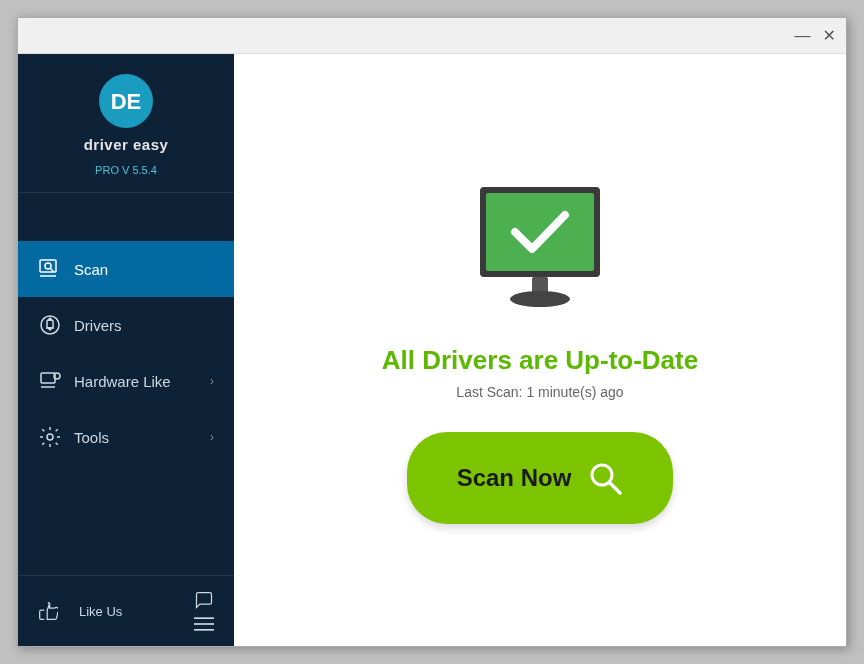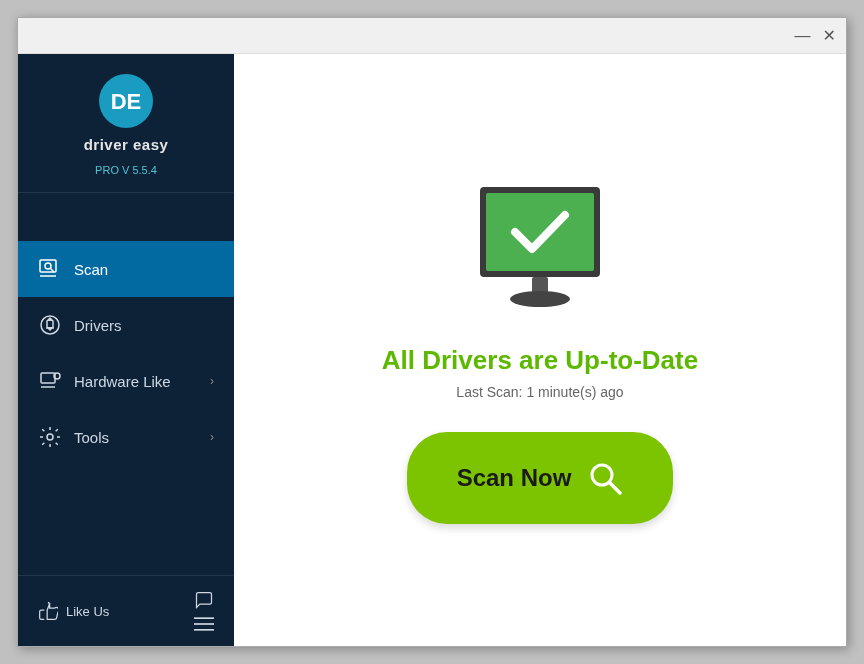--- a/index.html
+++ b/index.html
@@ -113,21 +113,21 @@
     .sidebar-bottom {
       padding: 14px 20px;
       border-top: 1px solid rgba(255,255,255,0.1);
       display: flex;
       align-items: center;
       justify-content: space-between;
     }
     .like-us {
       display: flex;
       align-items: center;
-      gap: 8px;
+      gap: 21px;
       color: #cdd8e3;
       font-size: 13px;
       cursor: pointer;
     }
     .bottom-icons {
       display: flex;
       flex-direction: column;
       gap: 6px;
     }
     

